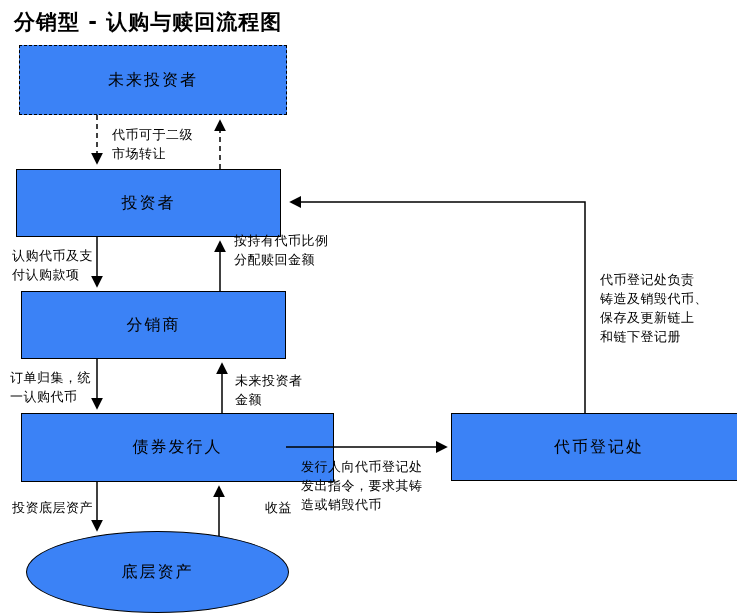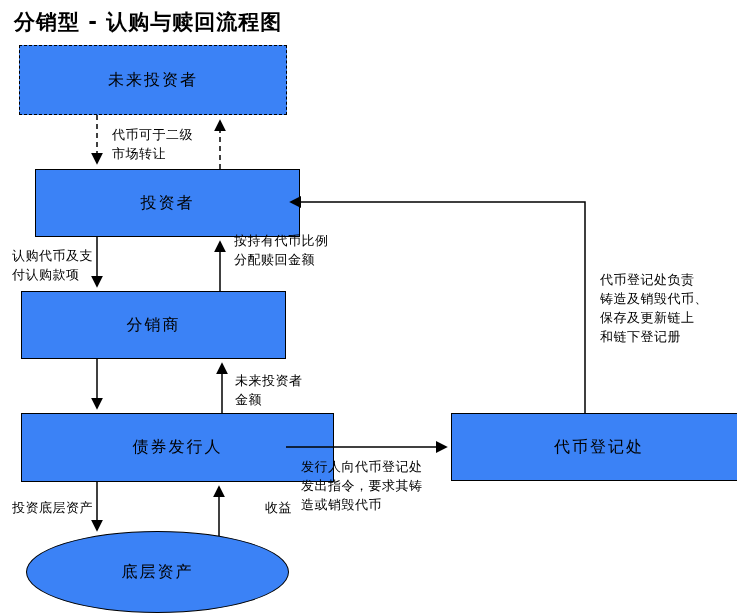--- a/index.html
+++ b/index.html
@@ -40,21 +40,21 @@
 <body>
 
 <div id="canvas">
 
   <div class="title">分销型 - 认购与赎回流程图</div>
 
   <div class="node dashed" style="left:19px;top:45px;width:268px;height:70px;">
     <span>未来投资者</span>
   </div>
 
-  <div class="node" style="left:35px;top:169px;width:265px;height:68px;">
+  <div class="node" style="left:16px;top:169px;width:265px;height:68px;">
     <span>投资者</span>
   </div>
 
   <div class="node" style="left:21px;top:291px;width:265px;height:68px;">
     <span>分销商</span>
   </div>
 
   <div class="node" style="left:21px;top:413px;width:313px;height:69px;">
     <span>债券发行人</span>
   </div>
@@ -94,20 +94,22 @@
 
   <div class="lbl" style="left:112px;top:125px;">代币可于二级
 市场转让</div>
 
   <div class="lbl" style="left:12px;top:246px;">认购代币及支
 付认购款项</div>
 
   <div class="lbl" style="left:234px;top:231px;">按持有代币比例
 分配赎回金额</div>
 
+  <div class="lbl" style="left:10px;top:368px;">订单归集，统
+一认购代币</div>
 
   <div class="lbl" style="left:235px;top:371px;">未来投资者
 金额</div>
 
   <div class="lbl" style="left:12px;top:498px;">投资底层资产</div>
 
   <div class="lbl" style="left:223px;top:498px;margin-left:42px;">收益</div>
 
   <div class="lbl" style="left:301px;top:457px;">发行人向代币登记处
 发出指令，要求其铸

